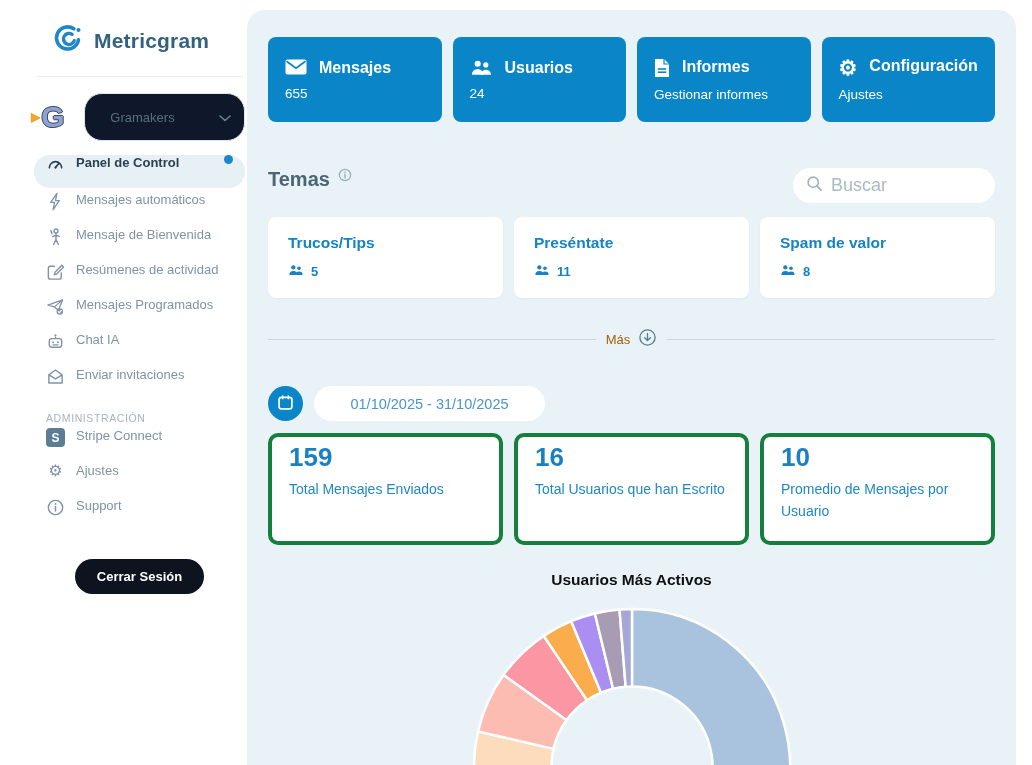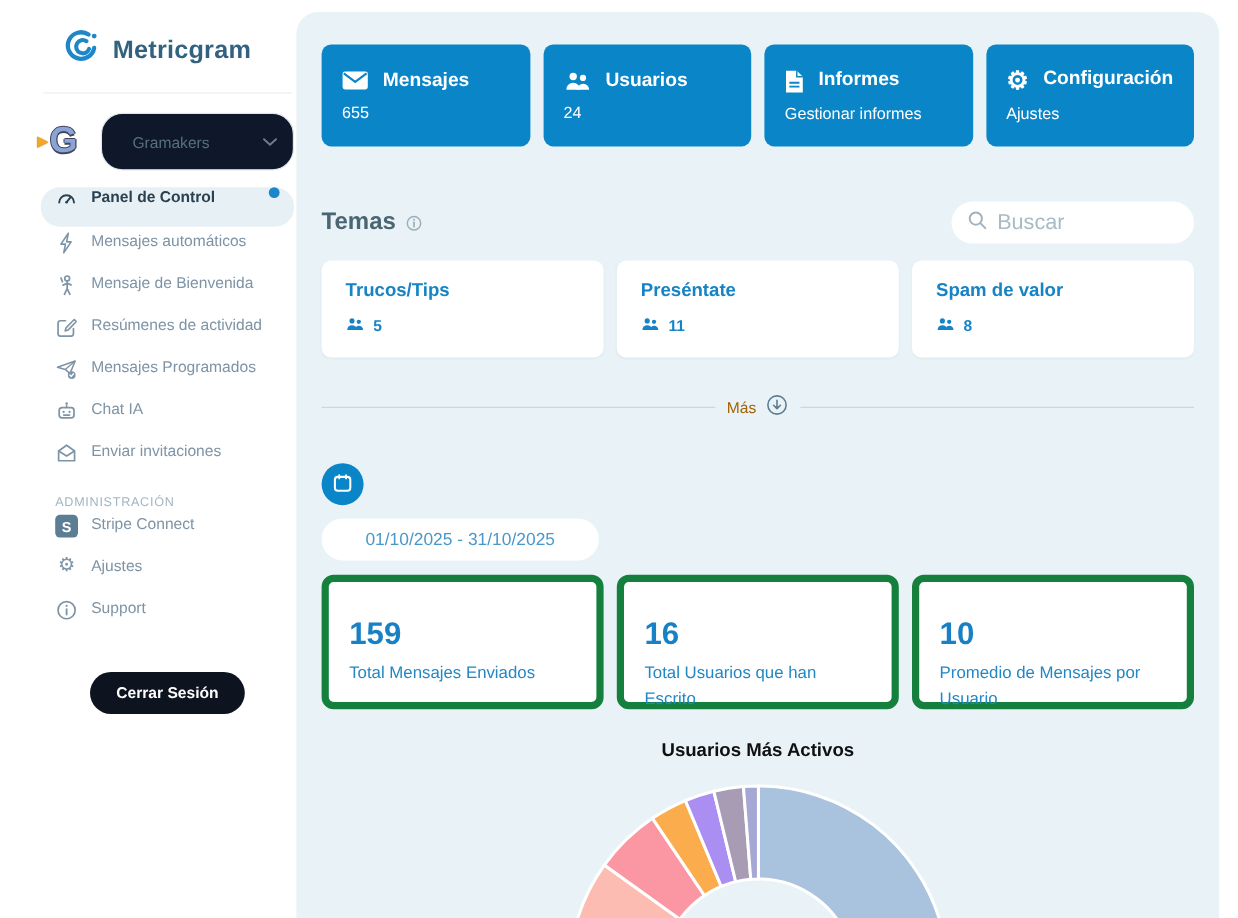--- a/index.html
+++ b/index.html
@@ -46,51 +46,51 @@
 
   .quick-row { display:flex; gap:11px; }
   .qa-card { flex:1; height:85px; background:#0a86c8; border-radius:8px;
     color:#fff; padding:15px 17px; cursor:pointer; border:none; text-align:left;
     font-family:inherit; }
   .qa-top { display:flex; align-items:flex-start; gap:12px; font-size:16px; font-weight:bold; }
   .qa-top .qicon { display:flex; align-items:center; }
   .qa-sub { margin-top:9px; font-size:13.5px; }
   .gear-glyph-white { font-size:21px; line-height:1; color:#fff; }
 
-  .temas-header { margin-top:46px; display:flex; align-items:center; }
+  .temas-header { margin-top:46px; display:flex; align-items:flex-start; }
   .temas-title { font-size:20px; font-weight:bold; color:#4a6573; }
   .info-icon { margin-left:8px; display:flex; color:#9aafbb; cursor:pointer; }
   .search-pill { margin-left:auto; width:202px; height:35px; background:#fff;
     border-radius:18px; display:flex; align-items:center; gap:8px; padding:0 13px; }
   .search-pill input { border:none; outline:none; background:transparent; flex:1;
     font-size:18px; color:#ef4444; font-family:inherit; }
   .search-pill input::placeholder { color:#a9bac5; }
 
   .temas-row { margin-top:14px; display:flex; gap:11px; }
   .tema-card { flex:1; background:#fff; border-radius:8px; padding:17px 20px;
     height:81px; box-shadow:0 1px 2px rgba(40,70,90,.05); cursor:pointer; }
   .tema-title { color:#1583c5; font-weight:bold; font-size:15.5px; }
   .tema-count { margin-top:12px; display:flex; align-items:center; gap:7px;
     color:#1583c5; font-size:13px; font-weight:bold; }
 
   .more-divider { margin-top:30px; display:flex; align-items:center; gap:10px;
     color:#a16207; font-size:13px; }
   .more-divider .dline { flex:1; border-top:1px solid #c9d8e0; }
   .more-button { display:flex; align-items:center; gap:8px; cursor:pointer; }
 
-  .date-row { margin-top:36px; display:flex; align-items:flex-start; gap:11px;flex-direction:column; }
+  .date-row { margin-top:36px; display:flex; align-items:center; gap:11px; }
   .cal-btn { width:35px; height:35px; border-radius:50%; background:#0a86c8;
     border:none; display:flex; align-items:center; justify-content:center; cursor:pointer; }
   .date-pill { width:231px; height:35px; background:#fff; border-radius:18px;
     display:flex; align-items:center; justify-content:center; color:#4a97c9;
     font-size:14.5px; cursor:pointer; }
 
   .stats-row { margin-top:12px; display:flex; gap:11px; }
-  .stat-card { flex:1; height:112px; background:#fff; border:6px solid #15803d;
-    border-radius:10px; padding:28px 17px; }
+  .stat-card { flex:1; height:112px; background:#fff; border:4px solid #15803d;
+    border-radius:10px; padding:5px 17px; }
   .stat-value { font-size:26px; font-weight:bold; color:#1880c4; }
   .stat-label { margin-top:6px; font-size:14px; color:#2187c5; line-height:1.55; }
 
   .chart-title { margin-top:26px; text-align:center; font-size:15.5px;
     font-weight:bold; color:#101010; }
   .chart-wrap { display:flex; justify-content:center; margin-top:13px; }
 </style>
 </head>
 <body>
 

